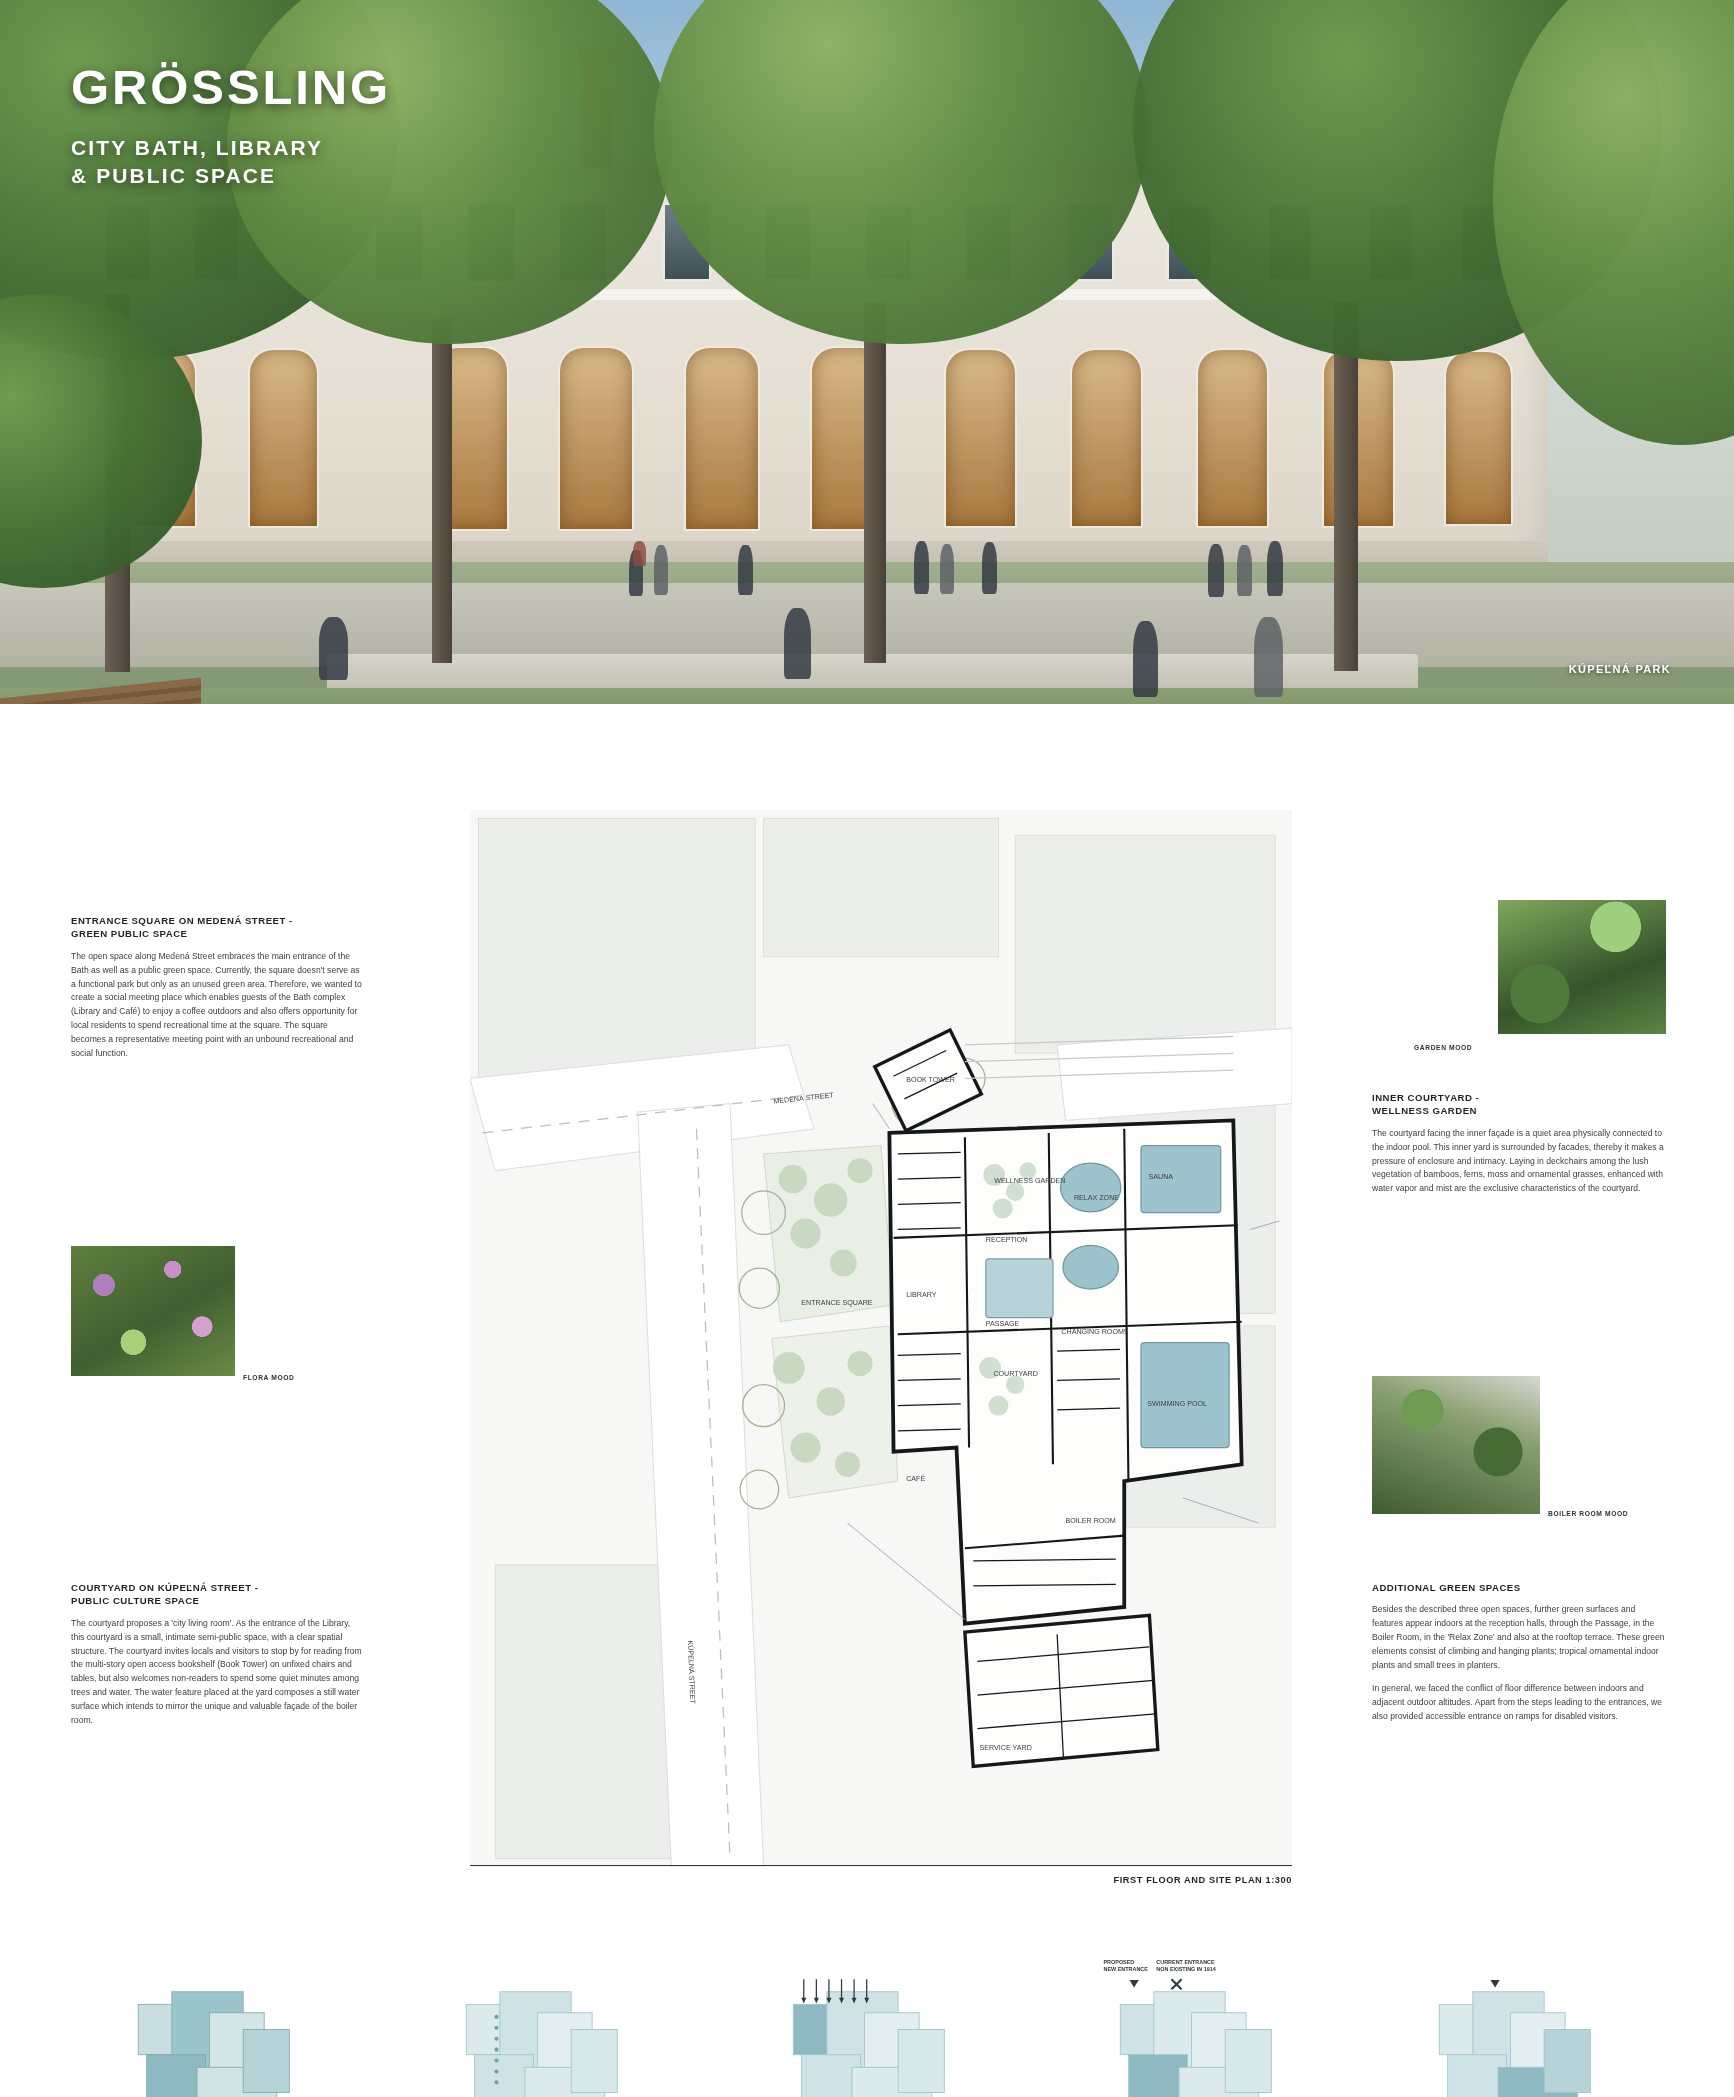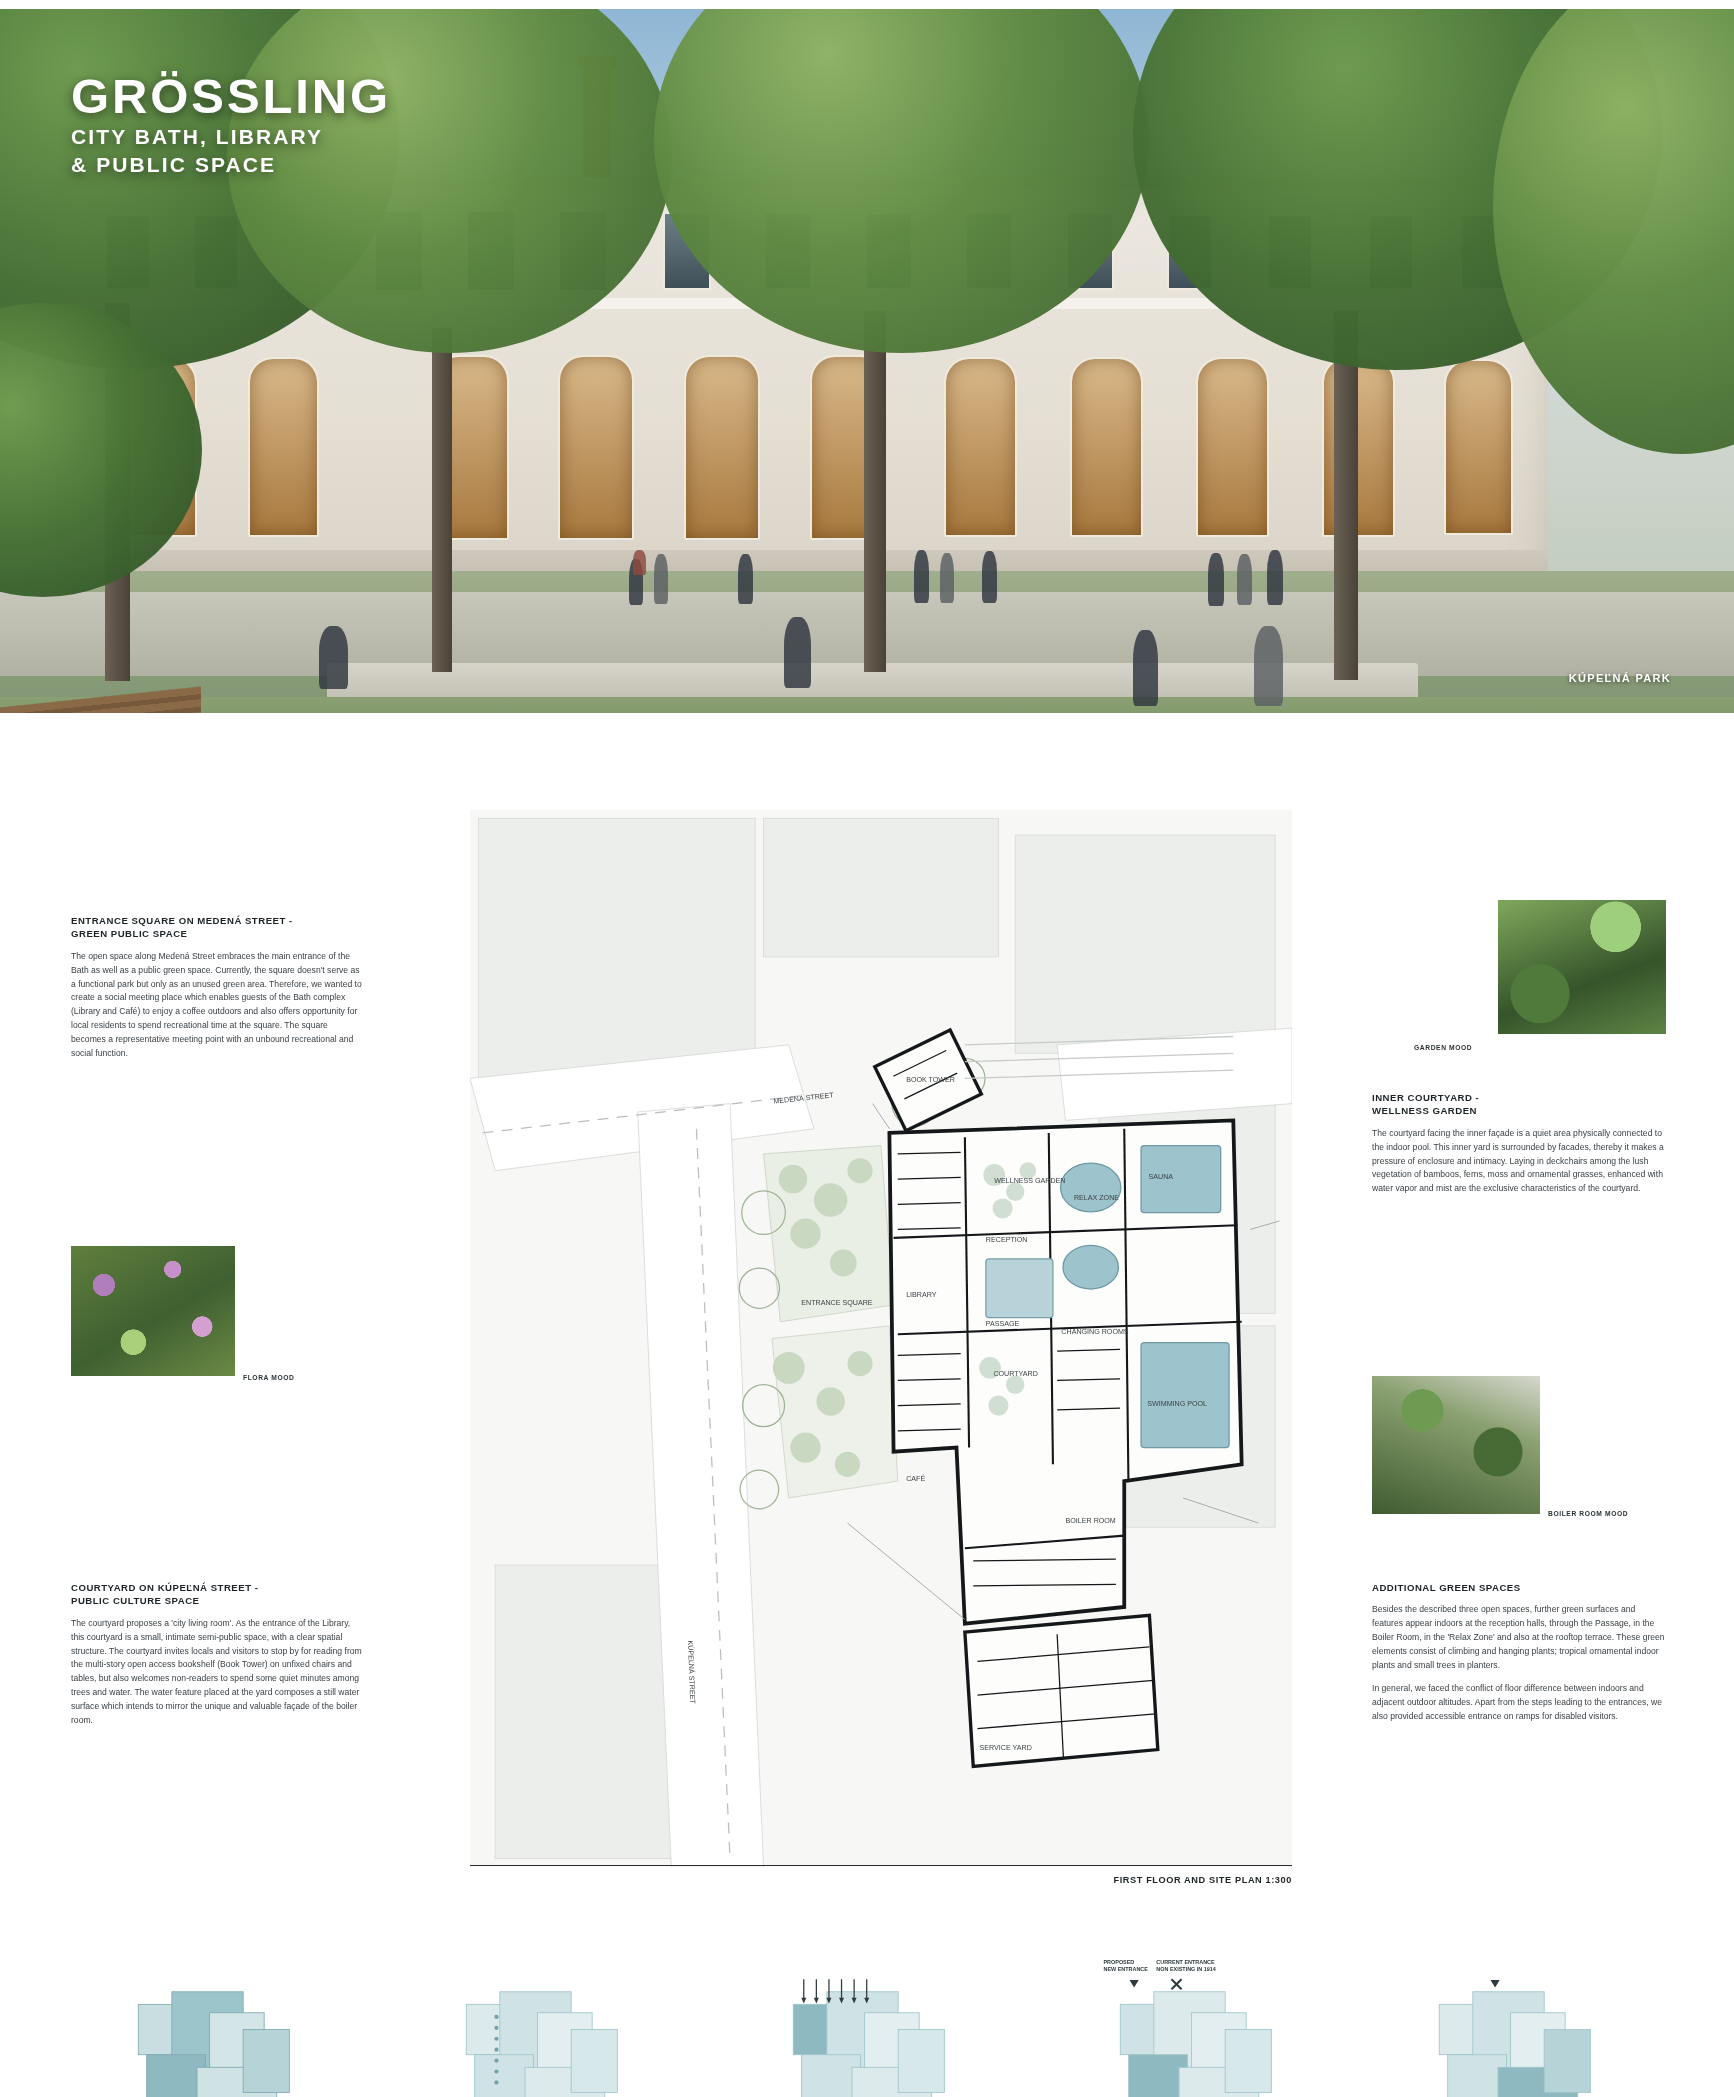--- a/index.html
+++ b/index.html
@@ -7,21 +7,21 @@
   body {
     width:1734px;
     font-family:"Liberation Sans", sans-serif;
     color:#1e2326;
     -webkit-font-smoothing:antialiased;
   }
   .board { position:relative; width:1734px; height:2478px; background:#fff; overflow:hidden; }
 
   
   .hero {
-    position:absolute; left:0; top:9px; width:1734px; height:704px;
+    position:absolute; left:0; top:0; width:1734px; height:704px;
     overflow:hidden;
     background:linear-gradient(#9fbfd8 0%, #b8d0e0 28%, #cfdcdf 45%, #cfd6cf 60%, #b9c5b2 100%);
   }
   .hero-sky {
     position:absolute; left:0; top:0; width:100%; height:319px;
     background:linear-gradient(#8fb6d4 0%, #a9c8de 40%, #cbdbe4 100%);
   }
   
   .facade {
     position:absolute; left:55px; top:180px; width:1493px; height:424px;
@@ -83,21 +83,21 @@
   .figure { position:absolute; background:#2e3640; border-radius:40% 40% 14% 14%; opacity:.82; }
   .figure.light { background:#5a5f63; }
   .figure.red { background:#8d4a3f; }
 
   .hero-title {
     position:absolute; left:71px; top:63px; color:#fff;
     text-shadow:0 2.5px 11px rgba(0,0,0,.55);
     letter-spacing:1.3px;
   }
   .hero-title .t1 { font-size:49px; font-weight:700; line-height:1.0; letter-spacing:2.9px; }
-  .hero-title .t2 { font-size:21px; font-weight:600; line-height:1.32; letter-spacing:2.1px; margin-top:2px; }
+  .hero-title .t2 { font-size:21px; font-weight:600; line-height:1.32; letter-spacing:2.1px; margin-top:22px; }
   .hero-caption {
     position:absolute; right:63px; bottom:29px; color:#fff; font-size:11px;
     letter-spacing:1.3px; font-weight:700; text-shadow:0 1.3px 4.2px rgba(0,0,0,.6);
   }
 
   
   .mid { position:absolute; left:0; top:797px; width:1734px; height:1141px; background:#fff;padding-left:47px; }
 
   .col-text { position:absolute; font-size:8.6px; line-height:1.62; color:#3a4146; }
   .sec-title {

